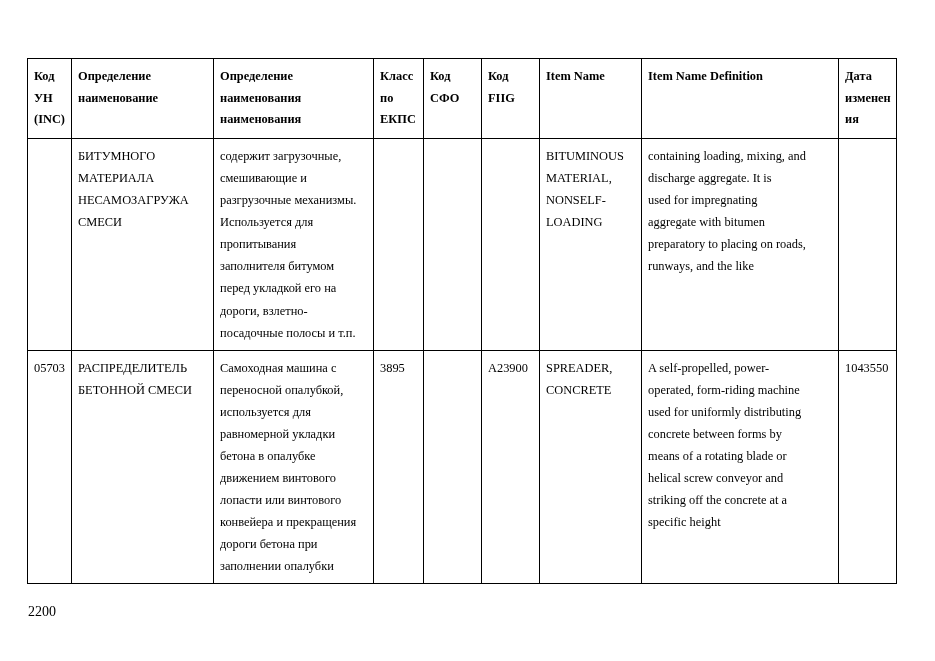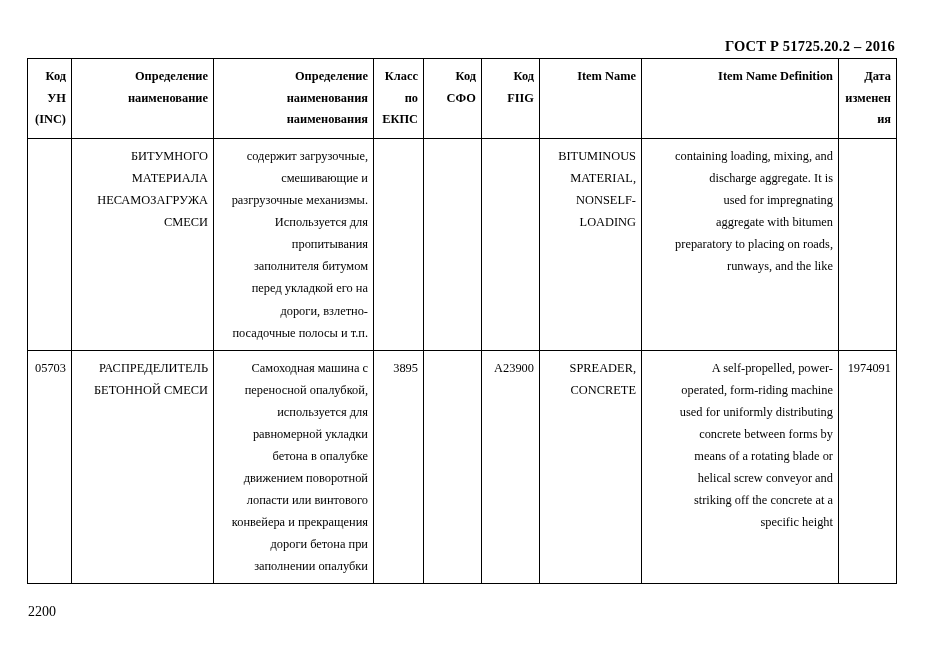--- a/index.html
+++ b/index.html
@@ -40,21 +40,21 @@
     table-layout: fixed;
     width: 869px;
   }
   table.main td, table.main th {
     border: 1px solid #000000;
     vertical-align: top;
     padding: 6px 5px 6px 6px;
     font-size: 12.4px;
     line-height: 1.78;
     font-weight: normal;
-    text-align: right;
+    text-align: left;
   }
   table.main thead td {
     font-weight: bold;
     line-height: 1.75;
     padding-top: 7px;
     height: 66px;
   }
   .col1 { width: 44px; }
   .col2 { width: 142px; }
   .col3 { width: 160px; }
@@ -77,21 +77,20 @@
     top: 604px;
     font-size: 14px;
     font-family: "Liberation Serif", serif;
   }
 </style>
 </head>
 <body>
 
 <div class="page">
 
-  <div class="doc-header">ГОСТ Р 51725.20.2 – 2016</div>
 
   <table class="main">
     <colgroup>
       <col class="col1">
         <col class="col2">
         <col class="col3">
         <col class="col4">
       <col class="col5">
         <col class="col6">
         <col class="col7">
@@ -184,21 +183,21 @@
         <td class="cell-lines">
           <span>РАСПРЕДЕЛИТЕЛЬ</span>
           <span>БЕТОННОЙ СМЕСИ</span>
         </td>
         <td class="cell-lines">
           <span>Самоходная машина с</span>
           <span>переносной опалубкой,</span>
           <span>используется для</span>
           <span>равномерной укладки</span>
           <span>бетона в опалубке</span>
-          <span>движением поворотной</span>
+          <span>движением винтового</span>
           <span>лопасти или винтового</span>
           <span>конвейера и прекращения</span>
           <span>дороги бетона при</span>
           <span>заполнении опалубки</span>
         </td>
         <td>3895</td>
         <td></td>
         <td>A23900</td>
         <td class="cell-lines">
           <span>SPREADER,</span>
@@ -207,20 +206,20 @@
         <td class="cell-lines">
           <span>A self-propelled, power-</span>
           <span>operated, form-riding machine</span>
           <span>used for uniformly distributing</span>
           <span>concrete between forms by</span>
           <span>means of a rotating blade or</span>
           <span>helical screw conveyor and</span>
           <span>striking off the concrete at a</span>
           <span>specific height</span>
         </td>
-        <td>1974091</td>
+        <td>1043550</td>
       </tr>
     </tbody>
   </table>
 
   <div class="page-number">2200</div>
 
 </div>
 
 </body></html>

